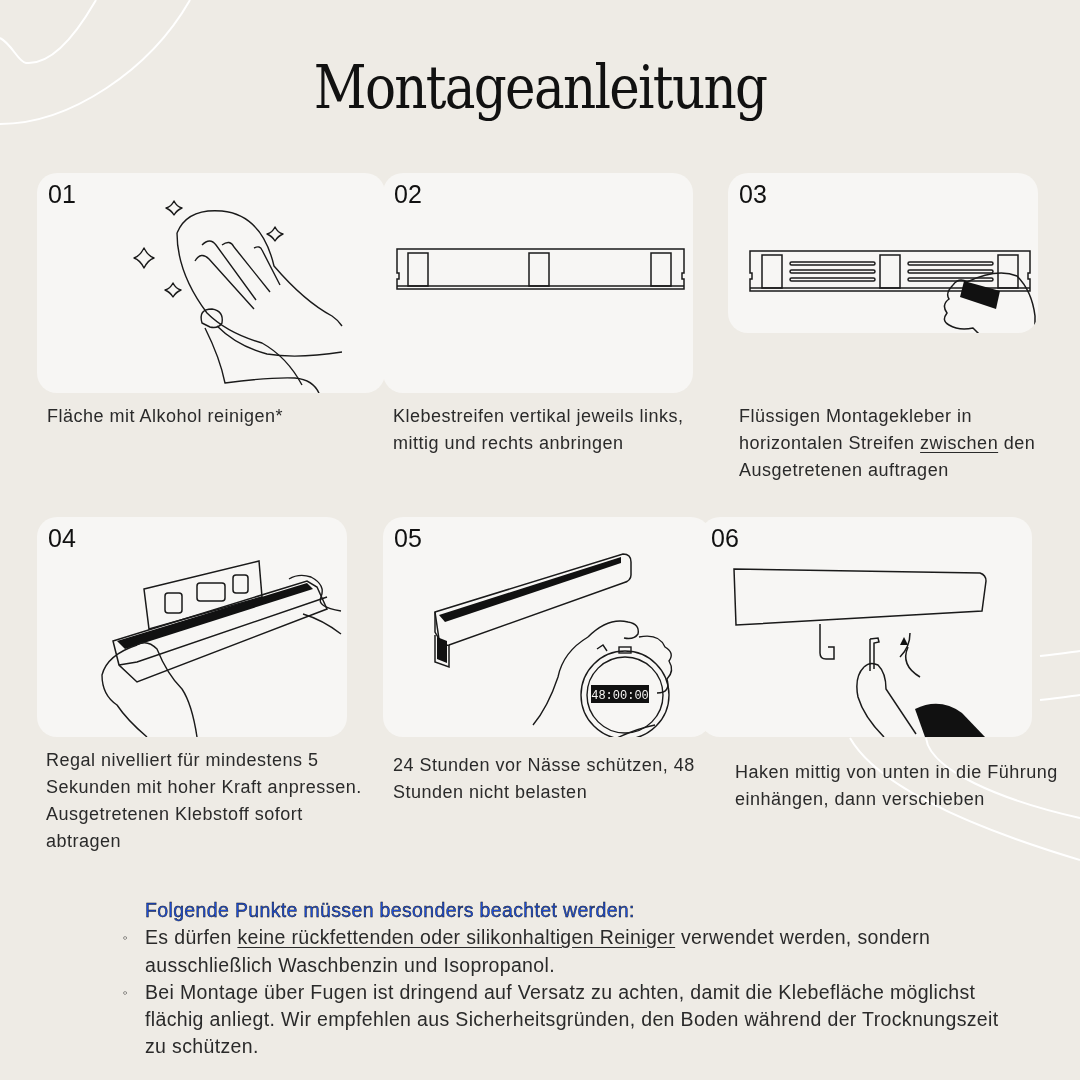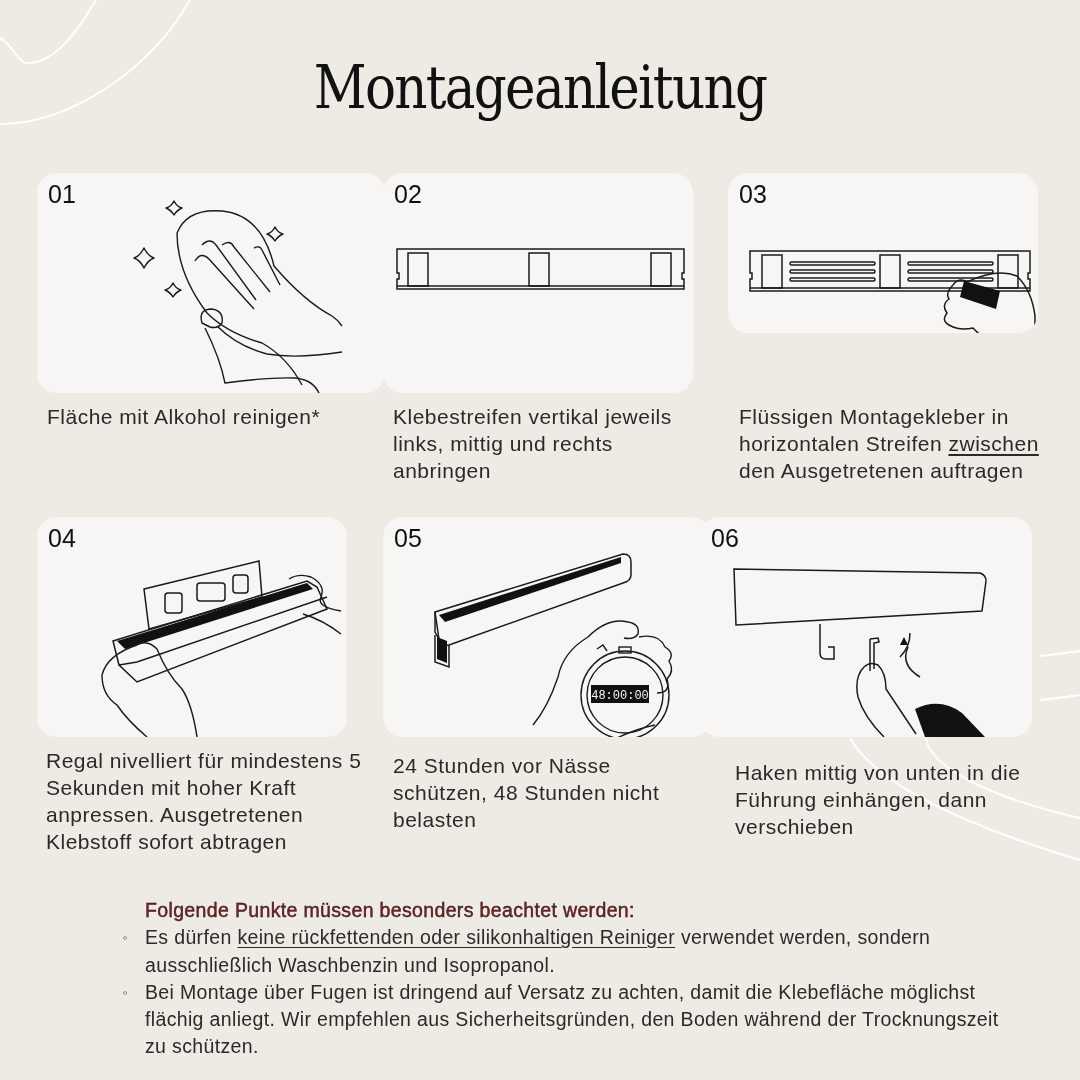--- a/index.html
+++ b/index.html
@@ -52,21 +52,21 @@
       color: #111;
     }
     .card svg {
       position: absolute;
       left: 0;
       top: 0;
     }
     .caption {
       position: absolute;
       font-family: "Liberation Sans", sans-serif;
-      font-size: 21px;
+      font-size: 18px;
       line-height: 27px;
       color: #2a2a2a;
       letter-spacing: 0.5px;
       margin: 0;
     }
     .caption u {
       text-decoration: underline;
       text-underline-offset: 3px;
     }
     .notes {
@@ -76,21 +76,21 @@
       width: 880px;
       font-family: "Liberation Sans", sans-serif;
       font-size: 19.5px;
       line-height: 27.3px;
       color: #2a2a2a;
       letter-spacing: 0.35px;
     }
     .notes-heading {
       margin: 0;
       padding-left: 15px;
-      color: #7f1d1d;
+      color: #1d4ed8;
       font-weight: normal;
       font-size: 19.5px;
       -webkit-text-stroke: 0.4px #111;
     }
     .notes ul {
       list-style: none;
       margin: 0;
       padding: 0;
     }
     .notes li {

